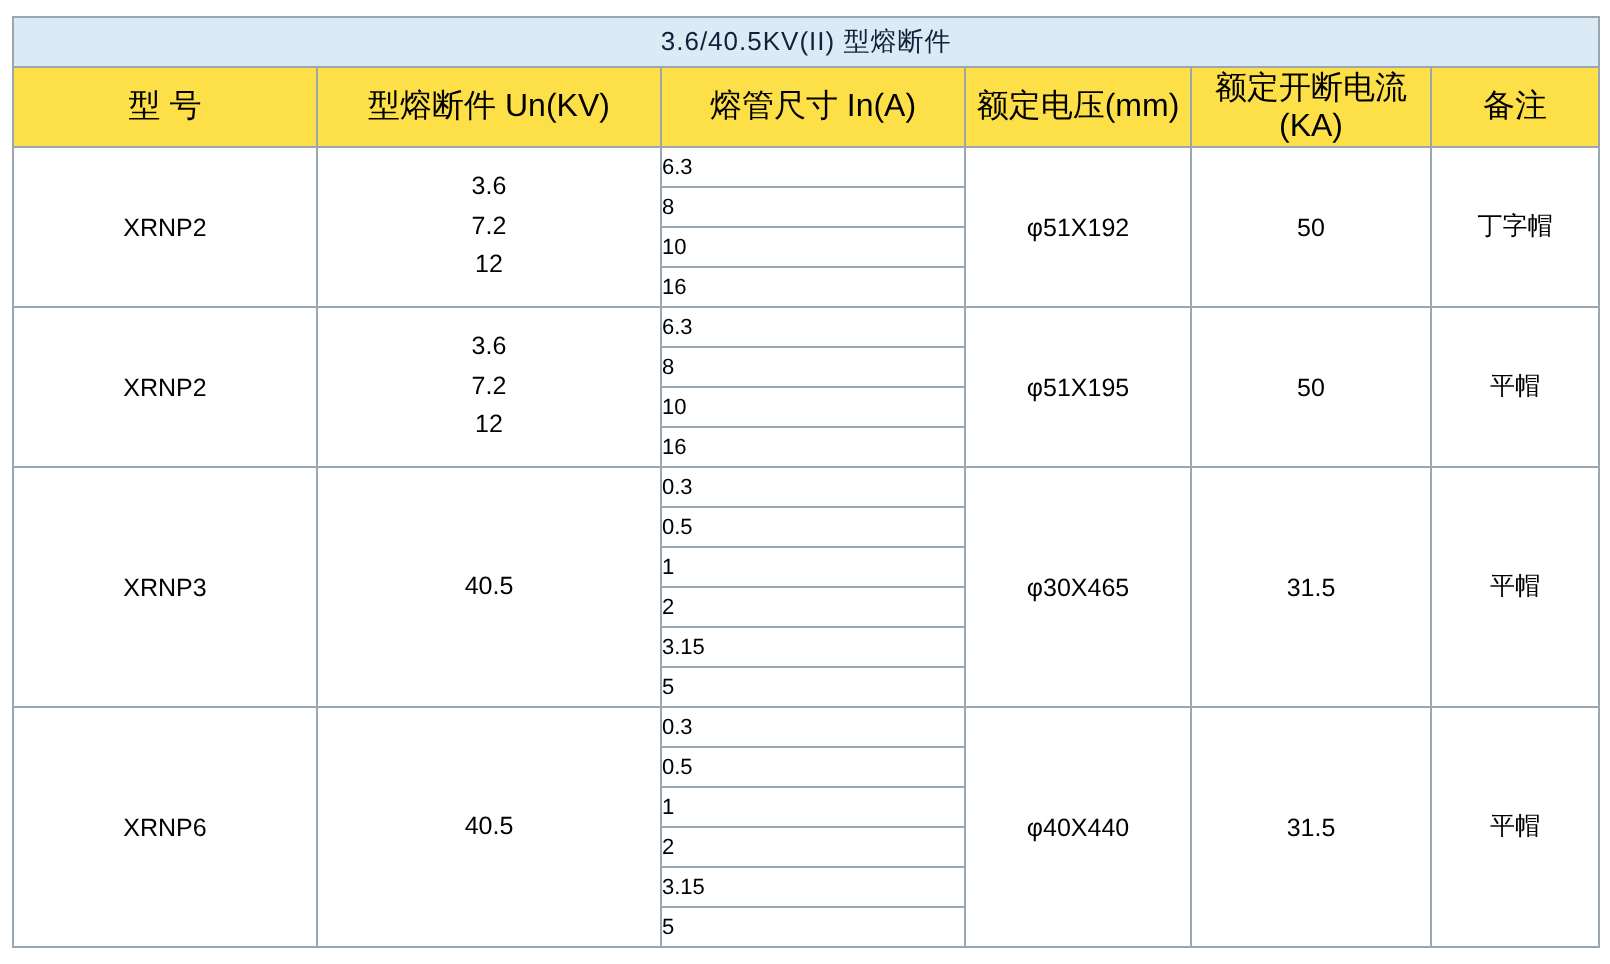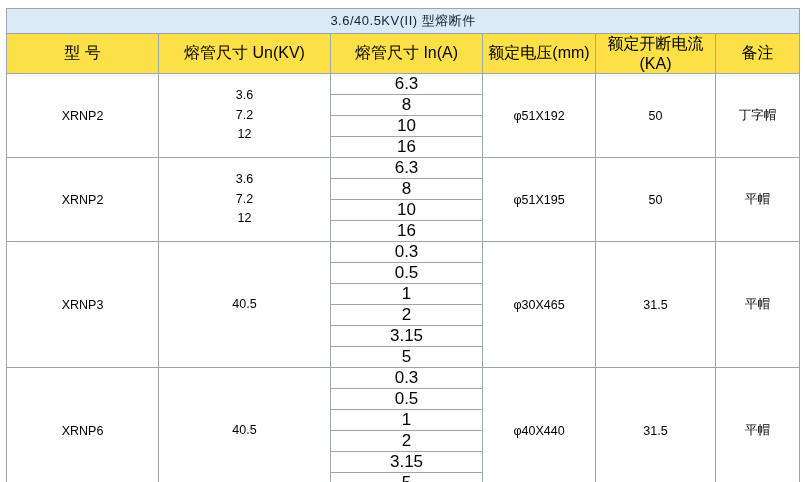--- a/index.html
+++ b/index.html
@@ -65,22 +65,22 @@
     border: 1px solid #9aa7b0;
   }
   table.inner {
     width: 100%;
     border-collapse: collapse;
     table-layout: fixed;
   }
   table.inner td {
     border: 0;
     border-bottom: 1px solid #9aa7b0;
-    text-align: center;
-    font-size: 17px;
+    text-align: left;
+    font-size: 11px;
     padding: 0;
   }
   table.inner tr:last-child td {
     border-bottom: 0;
   }
   .group4 td.current-sub { height: 19px; }
   .group6 td.current-sub { height: 19px; }
   .grp-4 { height: 78px; }
   .grp-6 { height: 116px; }
 </style>
@@ -96,21 +96,21 @@
       <col class="col-size">
       <col class="col-breaking">
       <col class="col-remark">
     </colgroup>
     <tbody>
       <tr class="title-row">
         <td colspan="6">3.6/40.5KV(II) 型熔断件</td>
       </tr>
       <tr class="head-row">
         <td>型 号</td>
-        <td>熔管尺寸 Un(KV)</td>
+        <td>型熔断件 Un(KV)</td>
         <td>熔管尺寸 In(A)</td>
         <td>额定电压(mm)</td>
         <td>额定开断电流 (KA)</td>
         <td>备注</td>
       </tr>
 
       <tr>
         <td class="model-cell grp-4">XRNP2</td>
         <td class="voltage-cell">
           <div class="voltage-stack">

